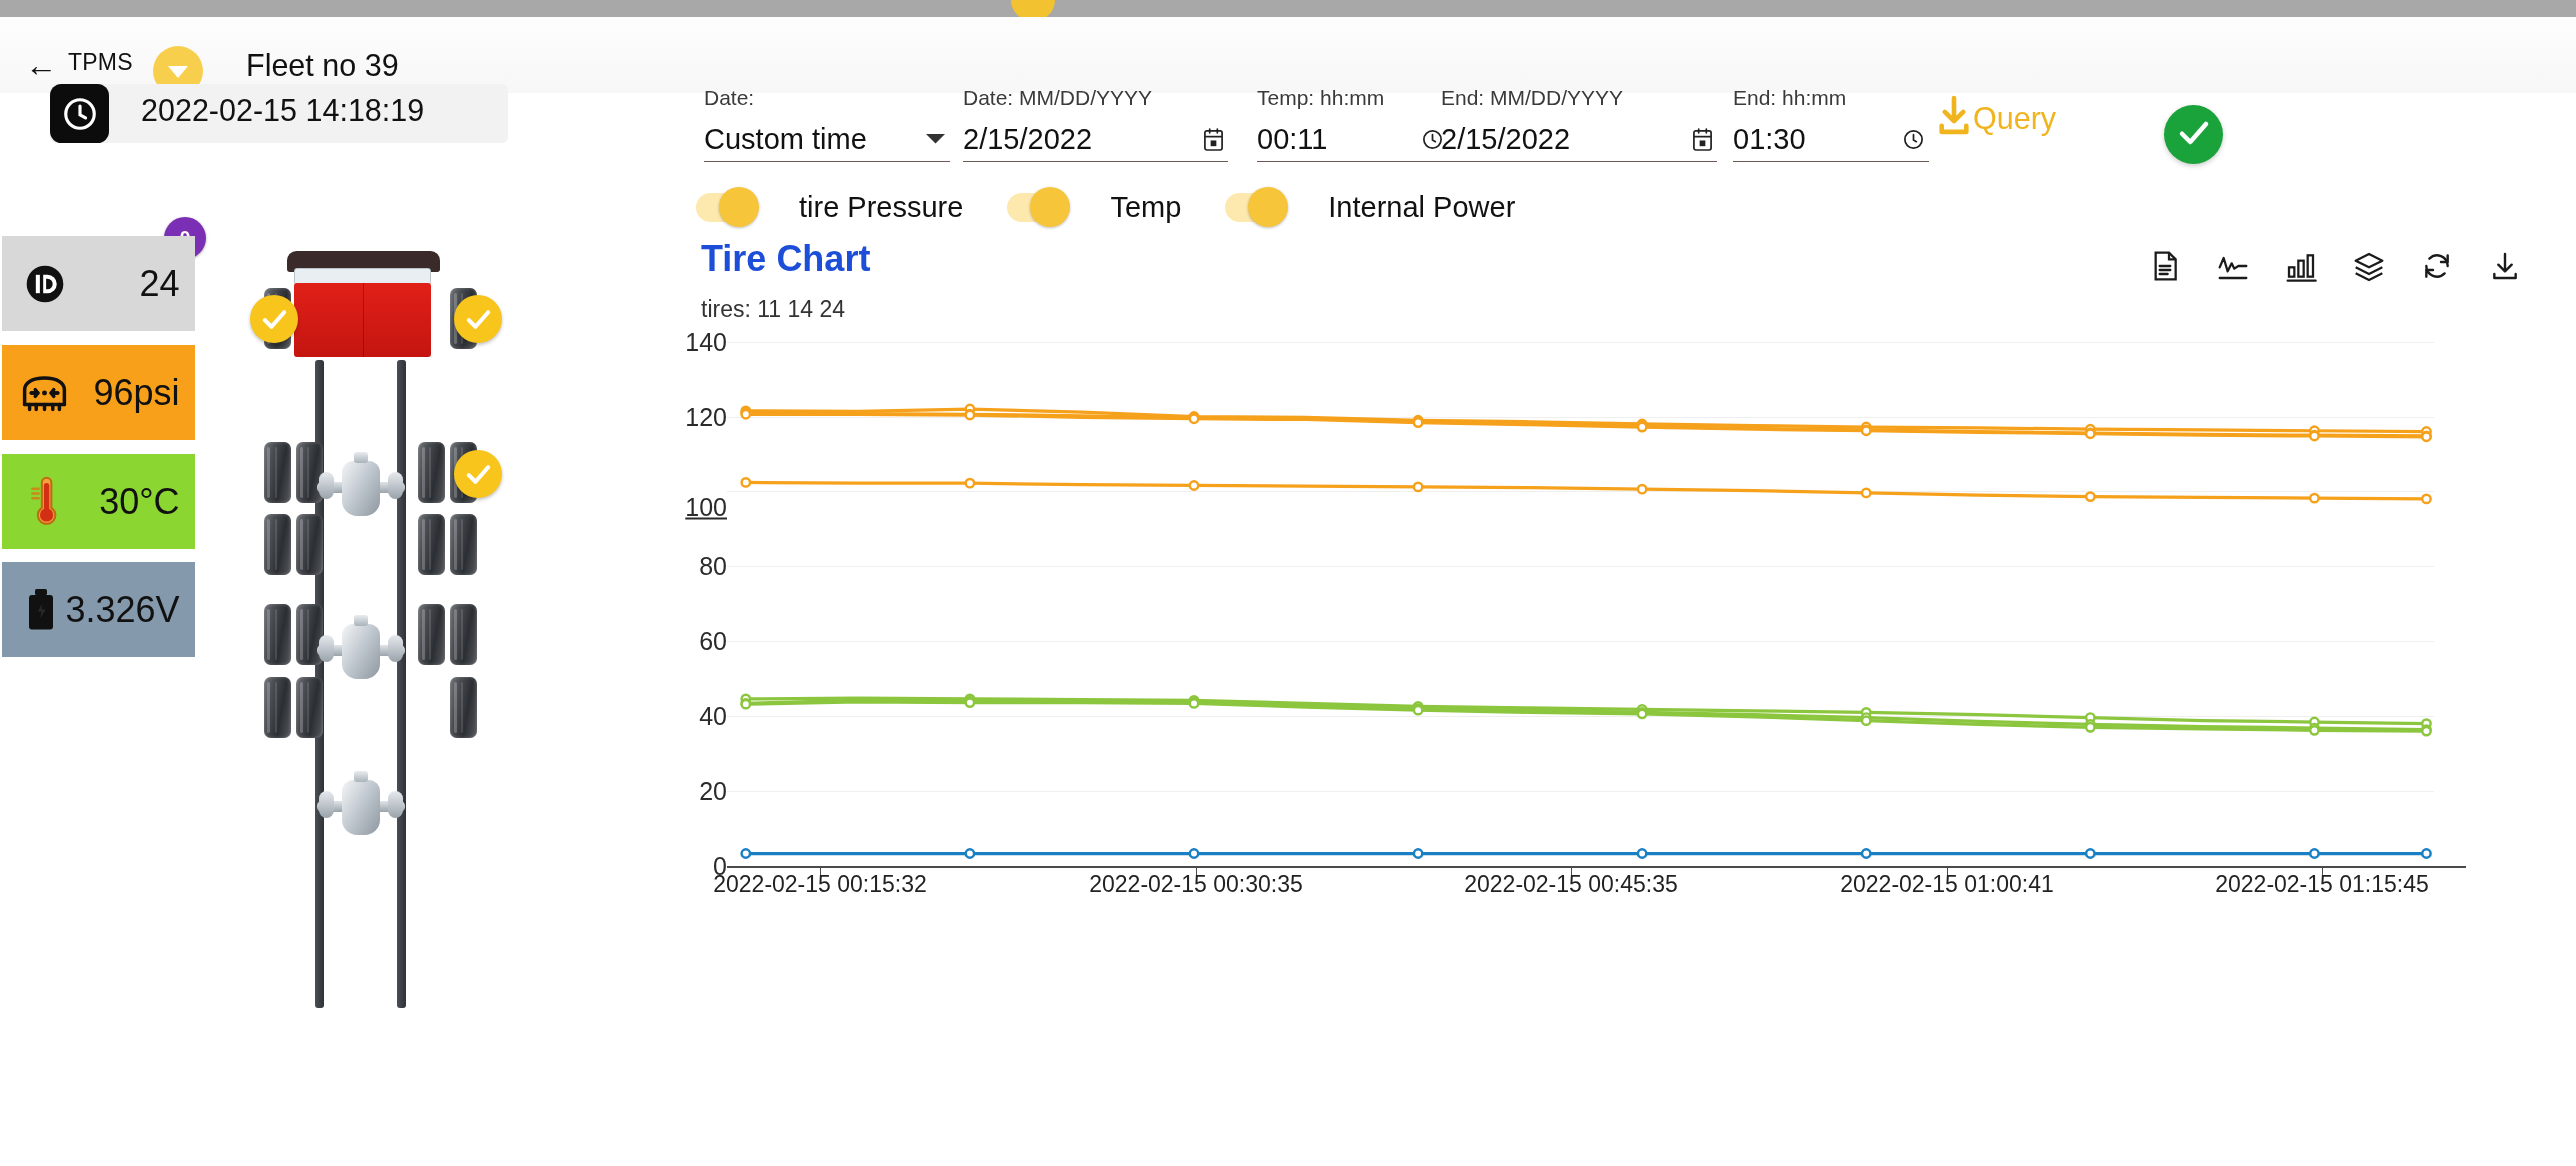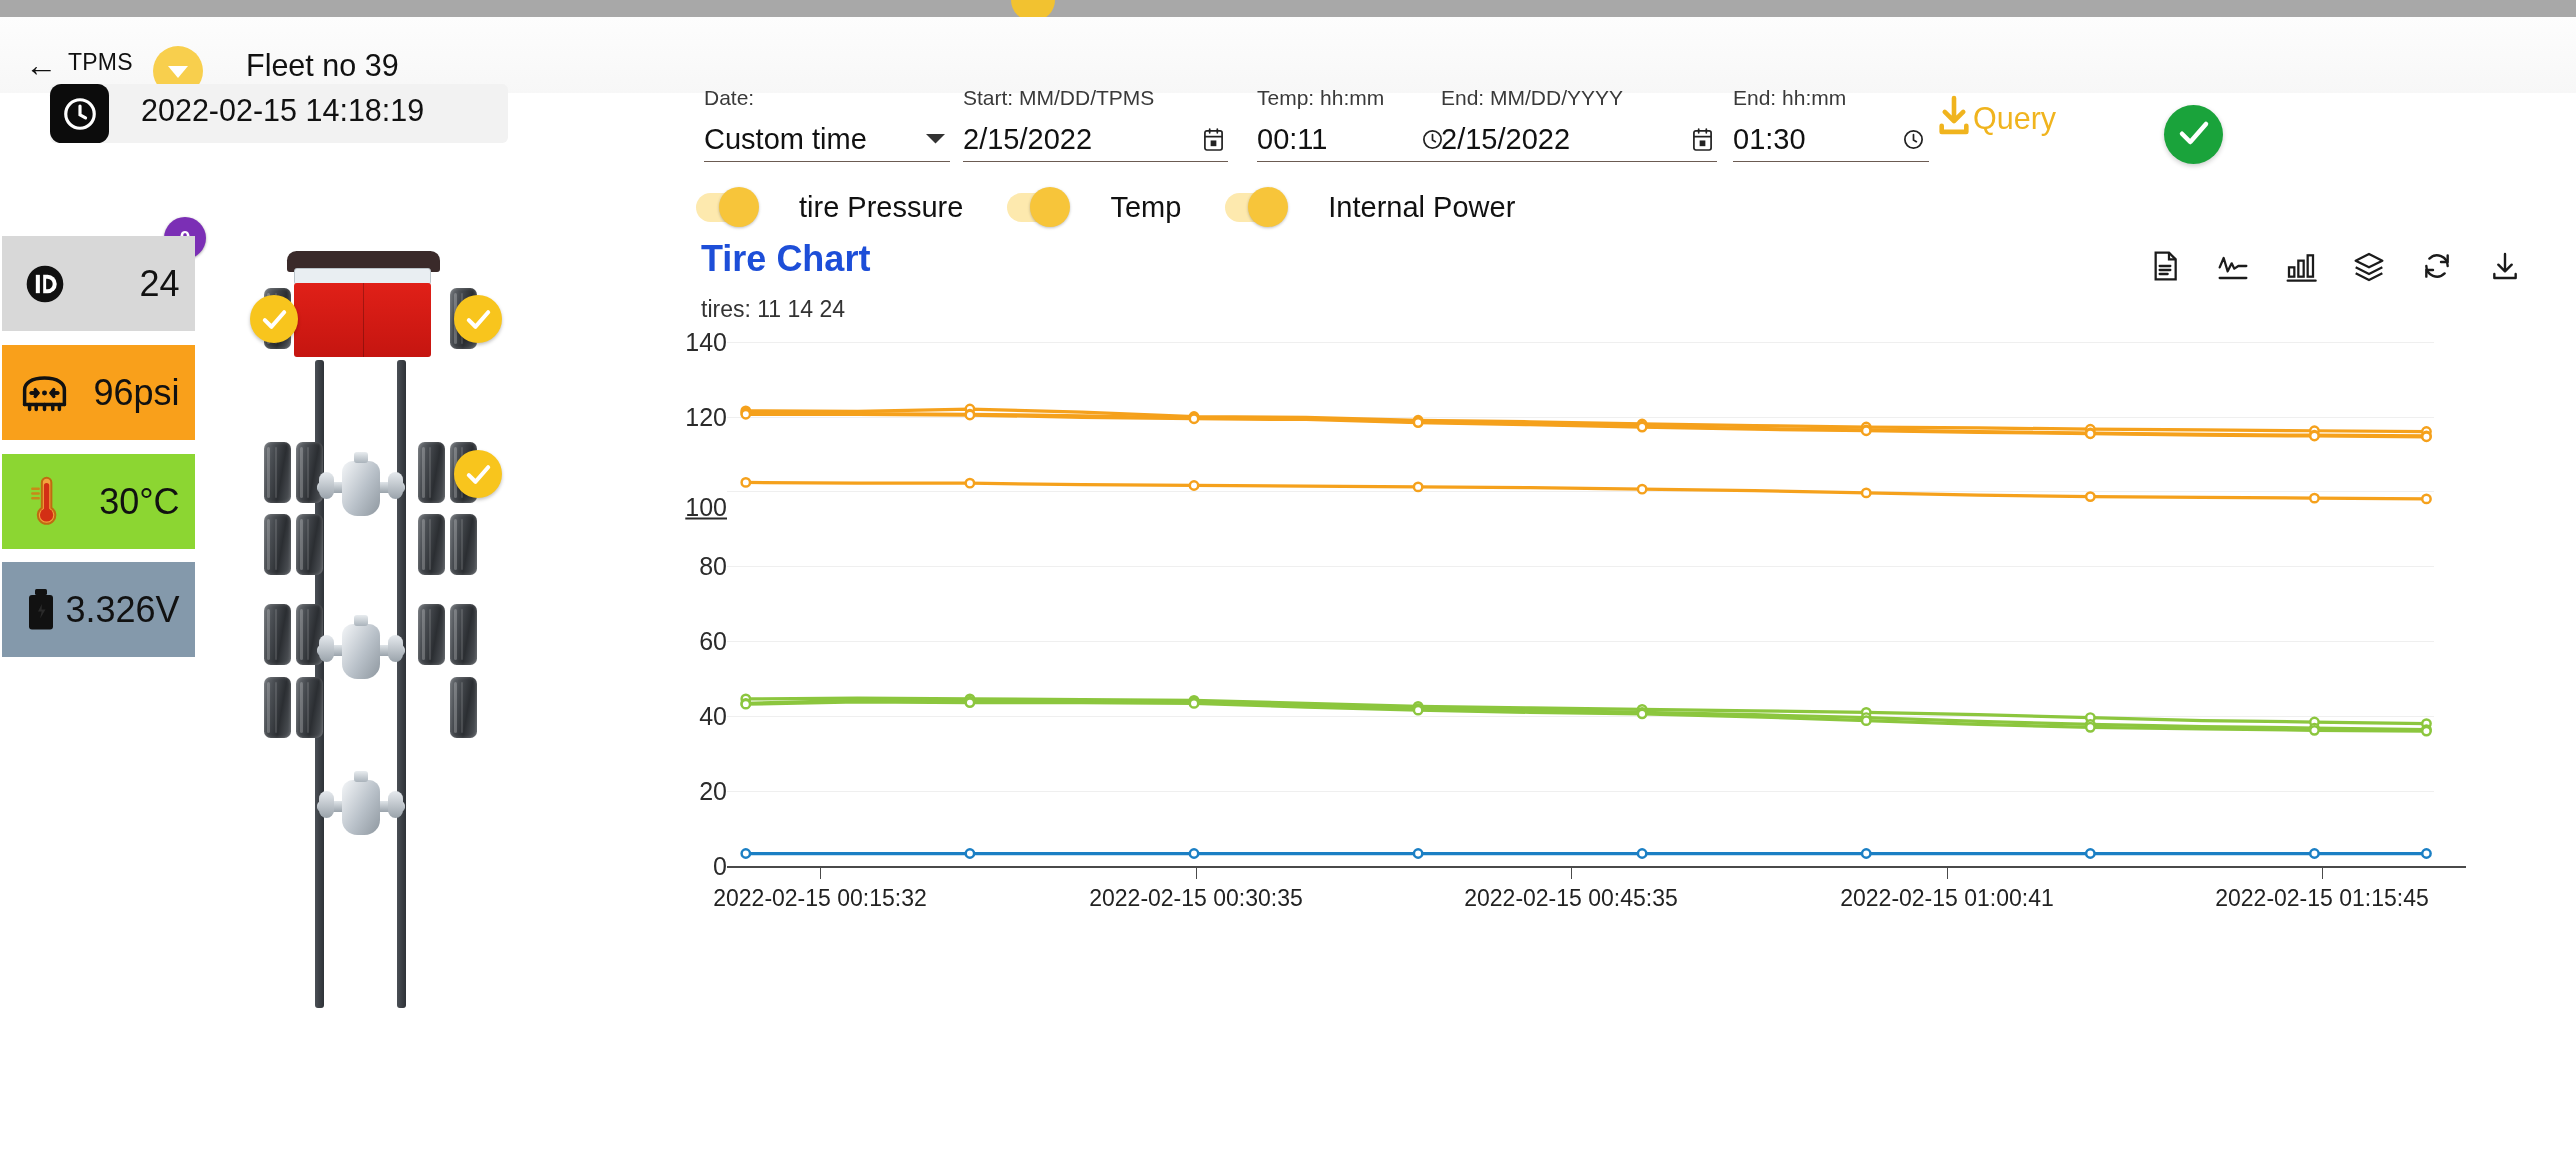--- a/index.html
+++ b/index.html
@@ -104,21 +104,21 @@
   .chart-title { position:absolute; left:701px; top:238px; font-size:36px; font-weight:bold; color:#1d4ed8; }
   .chart-sub { position:absolute; left:701px; top:296px; font-size:23px; color:#333; }
   .chart-icons { position:absolute; right:55px; top:250px; display:flex; gap:36px; align-items:center; }
   .chart-icons svg { width:32px; height:32px; }
   .plot { position:absolute; left:696px; top:334px; width:1783px; height:591px; }
   .ylab { position:absolute; right:1752px; font-size:25px; color:#2b2b2b;
     transform:translateY(-50%); white-space:nowrap; }
   .gridline { position:absolute; left:30.5px; width:1707px; height:1px; background:#efefef; }
   .axisline { position:absolute; left:30.5px; width:1739px; height:1.9px; background:#4a4a4a; }
   .xtick { position:absolute; top:0; width:1px; height:11.4px; background:#4a4a4a; }
-  .xlab { position:absolute; top:17px; font-size:23px; color:#222;
+  .xlab { position:absolute; top:3px; font-size:23px; color:#222;
     transform:translateX(-50%); white-space:nowrap; }
   svg.series { position:absolute; left:0; top:0; overflow:visible; }
 </style>
 </head>
 <body>
 
 <div class="topbar">
   <div class="topbar-nub"></div>
 </div>
 
@@ -260,21 +260,21 @@
     <span class="txt">Custom time</span>
     <span class="adorn">
       <svg width="21" height="13.3" viewBox="0 0 22 14">
           <path d="M1 2l10 10L21 2z" fill="#333"></path>
         </svg>
     </span>
   </div>
 </div>
 
 <div class="field" style="left:963px; top:86px; width:265px;">
-  <div class="lbl">Start: MM/DD/TPMS</div>
+  <div class="lbl">Date: MM/DD/YYYY</div>
   <div class="box">
     <span class="txt">2/15/2022</span>
     <span class="adorn">
       <svg width="21" height="25" viewBox="0 0 22 26" fill="none" stroke="#222" stroke-width="1.8">
         <rect x="2" y="4" width="18" height="20" rx="2"></rect>
           <path d="M2 10h18"></path>
         <rect x="8" y="14" width="6" height="6" fill="#222" stroke="none"></rect>
         <path d="M7 2v4M15 2v4" stroke-linecap="round"></path>
       </svg>
     </span>

